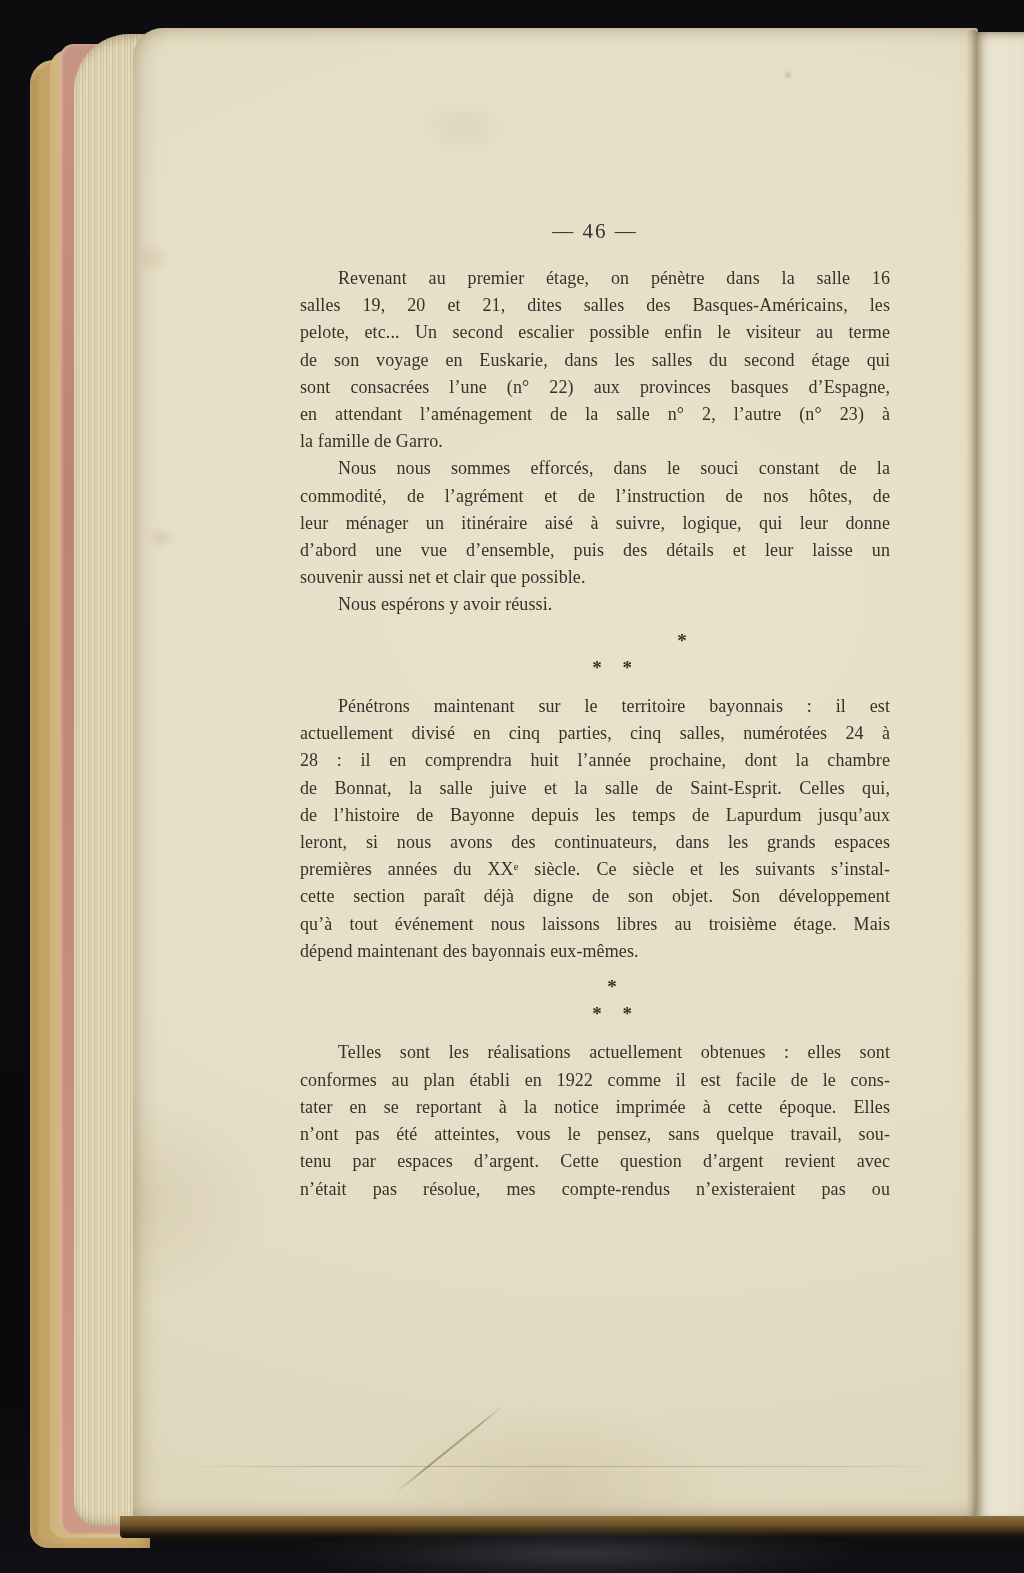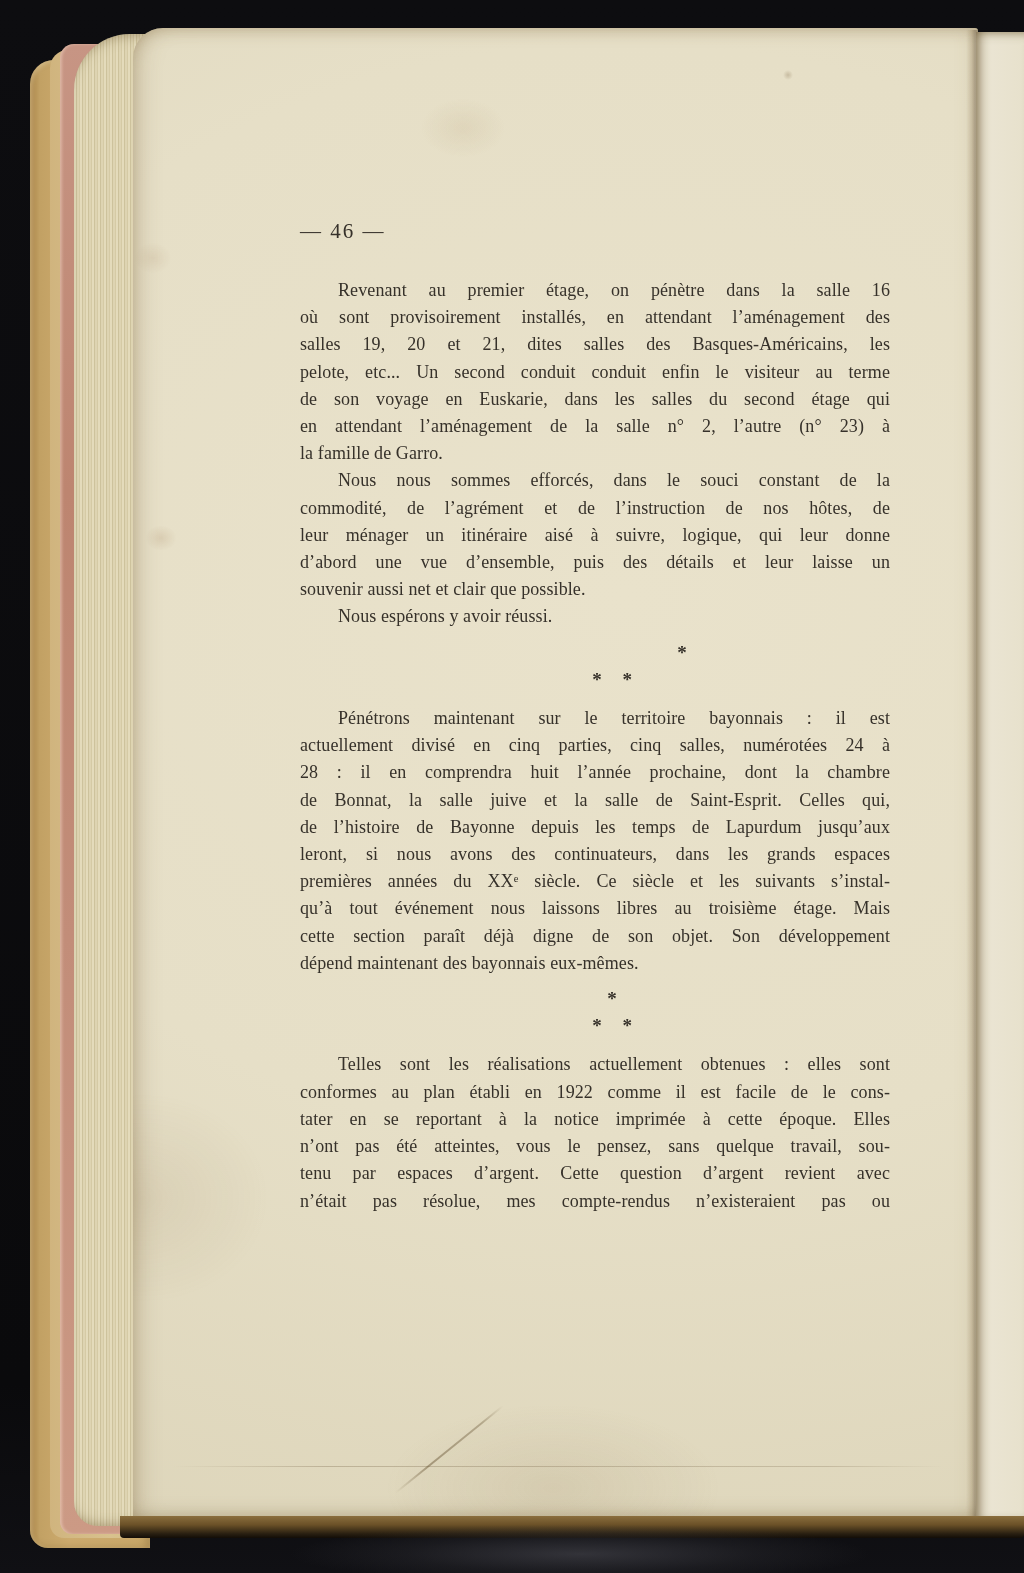--- a/index.html
+++ b/index.html
@@ -47,21 +47,21 @@
       box-shadow:inset 7px 0 9px -3px rgba(90,70,40,.5), inset 0 10px 10px -8px rgba(120,100,60,.5);}
   .fold{position:absolute;left:966px;top:30px;width:12px;height:1488px;
       background:linear-gradient(90deg,transparent,rgba(120,95,55,.18) 45%,rgba(70,52,28,.30) 75%,rgba(40,30,15,.20) 100%);}
   .bottom-tan{position:absolute;left:120px;top:1516px;width:904px;height:22px;
       background:linear-gradient(180deg,#8a6e3e 0,#6b5128 40%,#2a2012 80%,#120d07 100%);
       border-radius:0 0 4px 4px;}
   .bottom-shadow{position:absolute;left:290px;top:1524px;width:580px;height:60px;
       background:radial-gradient(closest-side, rgba(80,80,88,.55), rgba(60,60,66,.25) 60%, transparent);}
   
   .text-col{position:absolute;left:167px;top:190px;width:590px;color:#36312a;}
-  .pagenum{font-size:21px;line-height:27px;letter-spacing:2px;margin-bottom:32px;}
+  .pagenum{text-align:center;font-size:21px;line-height:27px;letter-spacing:2px;margin-bottom:20px;}
   .line{font-size:18px;line-height:27.2px;letter-spacing:.1px;
         text-align:justify;text-align-last:justify;}
   .line.indent{text-indent:38px;}
   .line.lastline{text-align-last:left;}
   .sep{margin:8px 0 12px;}
   .sep-row{text-align:center;font-size:19px;font-weight:bold;line-height:27.2px;transform:translateX(17px);}
   .sep-row2{word-spacing:16px;}
   .sep-offset{transform:translateX(87px);}
 </style>
 </head>
@@ -76,24 +76,24 @@
   <div class="page">
     <div class="stains"></div>
     <div class="bottomline"></div>
     <div class="crease"></div>
 
     <div class="text-col">
       <div class="pagenum">— 46 —</div>
 
       <div class="para">
           <div class="line indent">Revenant au premier étage, on pénètre dans la salle 16</div>
-          <div class="line">où sont provisoirement installés, en attendant l’aménagement des</div>
           <div class="line">salles 19, 20 et 21, dites salles des Basques-Américains, les</div>
-          <div class="line">pelote, etc... Un second conduit conduit enfin le visiteur au terme</div>
+          <div class="line">pelote, etc... Un second escalier possible enfin le visiteur au terme</div>
           <div class="line">de son voyage en Euskarie, dans les salles du second étage qui</div>
+          <div class="line">sont consacrées l’une (n° 22) aux provinces basques d’Espagne,</div>
           <div class="line">en attendant l’aménagement de la salle n° 2, l’autre (n° 23) à</div>
           <div class="line lastline">la famille de Garro.</div>
         </div>
       <div class="para">
           <div class="line indent">Nous nous sommes efforcés, dans le souci constant de la</div>
           <div class="line">commodité, de l’agrément et de l’instruction de nos hôtes, de</div>
           <div class="line">leur ménager un itinéraire aisé à suivre, logique, qui leur donne</div>
           <div class="line">d’abord une vue d’ensemble, puis des détails et leur laisse un</div>
           <div class="line lastline">souvenir aussi net et clair que possible.</div>
         </div>
@@ -107,22 +107,22 @@
       </div>
 
       <div class="para">
           <div class="line indent">Pénétrons maintenant sur le territoire bayonnais : il est</div>
           <div class="line">actuellement divisé en cinq parties, cinq salles, numérotées 24 à</div>
           <div class="line">28 : il en comprendra huit l’année prochaine, dont la chambre</div>
           <div class="line">de Bonnat, la salle juive et la salle de Saint-Esprit. Celles qui,</div>
           <div class="line">de l’histoire de Bayonne depuis les temps de Lapurdum jusqu’aux</div>
           <div class="line">leront, si nous avons des continuateurs, dans les grands espaces</div>
           <div class="line">premières années du XXᵉ siècle. Ce siècle et les suivants s’instal-</div>
+          <div class="line">cette section paraît déjà digne de son objet. Son développement</div>
           <div class="line">qu’à tout événement nous laissons libres au troisième étage. Mais</div>
-          <div class="line">cette section paraît déjà digne de son objet. Son développement</div>
           <div class="line lastline">dépend maintenant des bayonnais eux-mêmes.</div>
         </div>
 
       <div class="sep">
         <div class="sep-row">*</div>
         <div class="sep-row sep-row2">* *</div>
       </div>
 
       <div class="para">
           <div class="line indent">Telles sont les réalisations actuellement obtenues : elles sont</div>

